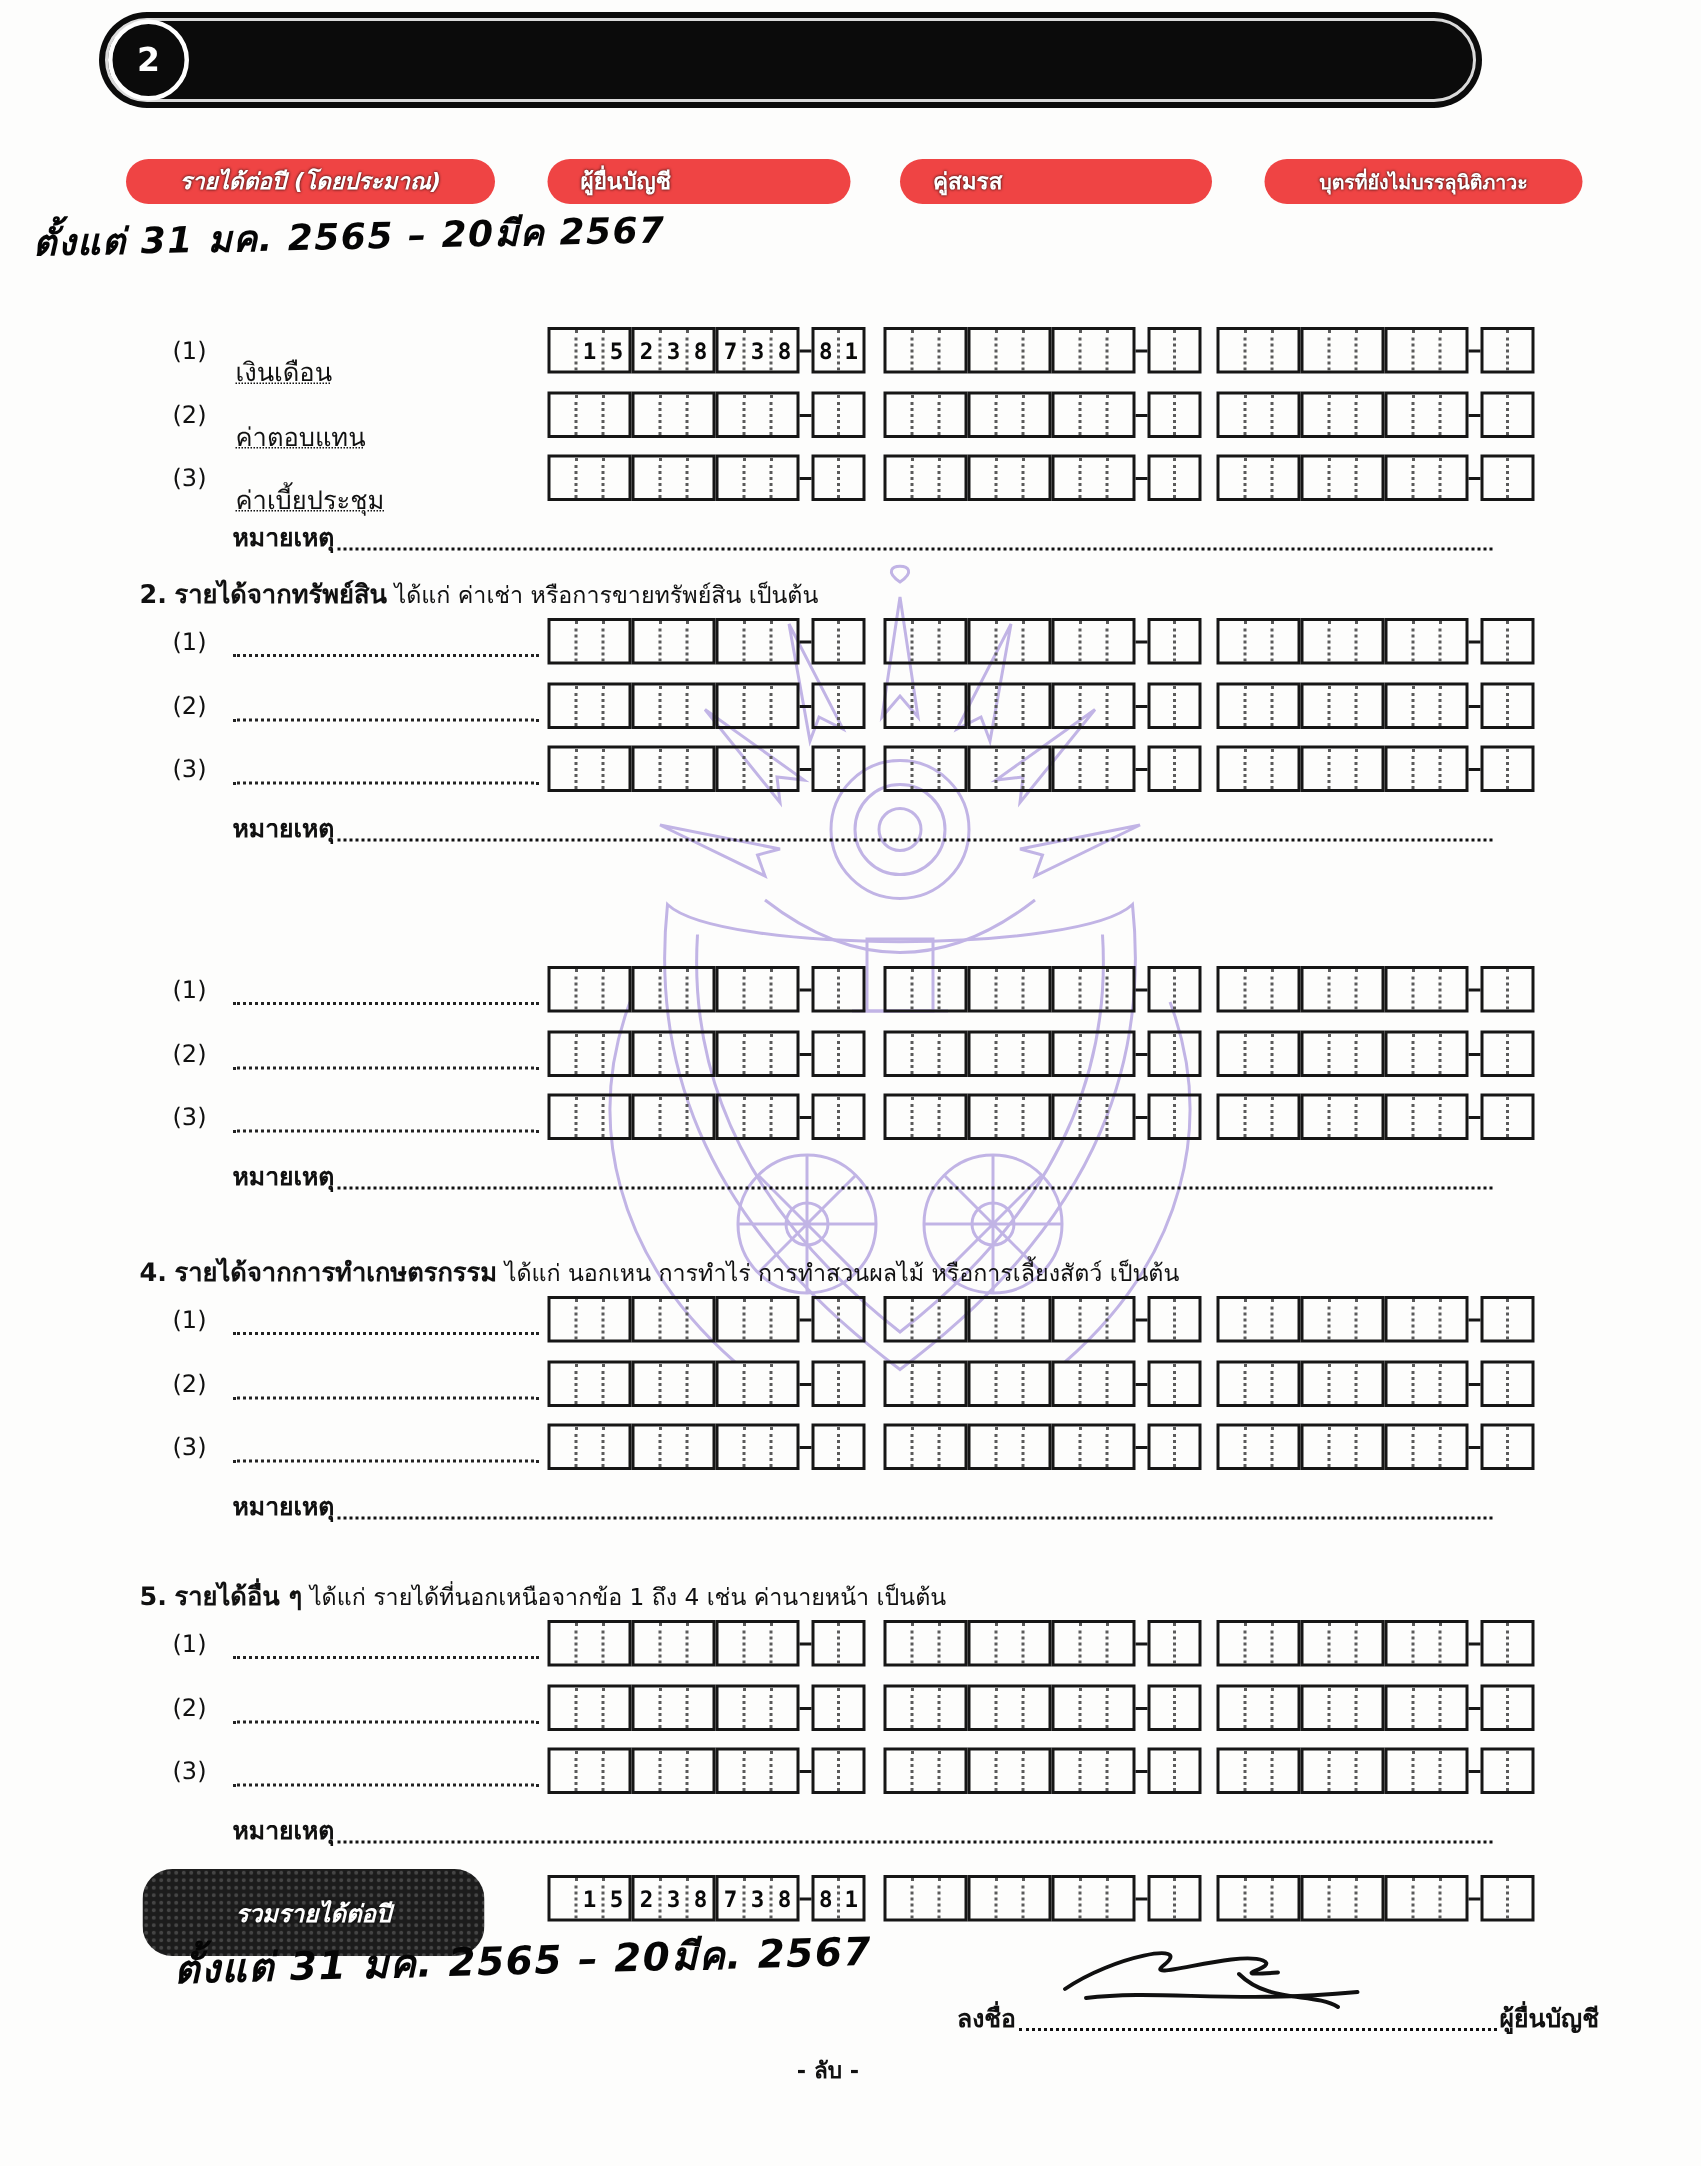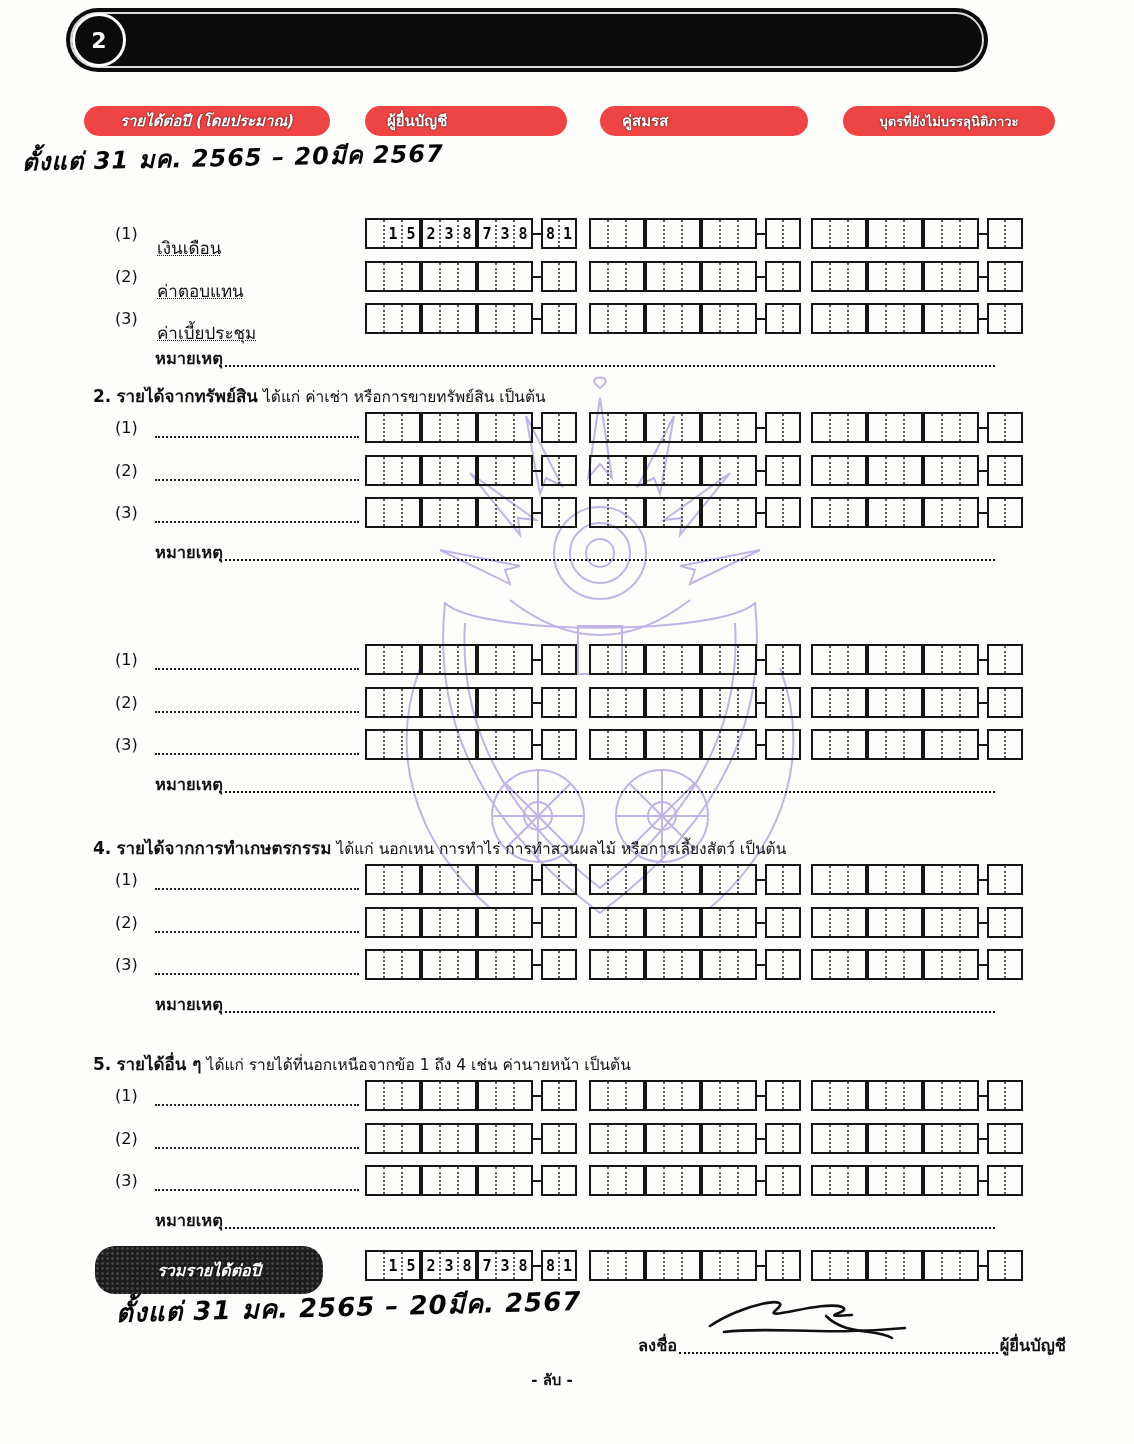--- a/index.html
+++ b/index.html
@@ -48,21 +48,21 @@
   .cell{width:16px;display:flex;align-items:center;justify-content:center;
     font-family:"DejaVu Sans Mono",monospace;font-weight:bold;font-size:15px;color:#0a0a0a;}
   .cell + .cell{border-left:2px dotted #5a5a5a;}
   .satang .cell{width:15px;}
   .connector{width:8px;height:2px;background:#161616;}
   .note-row{position:absolute;left:22px;width:840px;display:flex;margin-left:40px;}
   .note-label{font-size:16.5px;font-weight:bold;white-space:nowrap;}
   .note-dots{flex:1;border-bottom:2.5px dotted #111;margin:0 0 4px 2px;}
 
   
-  #total-pill{position:absolute;left:95px;top:1246px;width:228px;height:48px;border-radius:20px;
+  #total-pill{position:absolute;left:95px;top:1246px;width:228px;height:58px;border-radius:20px;
     background:#1c1c1c;color:#fff;display:flex;align-items:center;justify-content:center;
     font-weight:bold;font-style:italic;font-size:16px;z-index:3;
     background-image:radial-gradient(rgba(255,255,255,.18) 1px,transparent 1.6px);
     background-size:5px 5px;text-shadow:0 0 3px #000;text-align:center;}
   #total-boxes{position:absolute;left:365px;top:1250px;width:660px;height:36px;z-index:2;}
 
   
   #signature-row{position:absolute;left:638px;top:1332px;width:428px;display:flex;
     align-items:flex-end;font-size:16.5px;z-index:2;}
   #signature-row .label{white-space:nowrap;font-weight:bold;}

